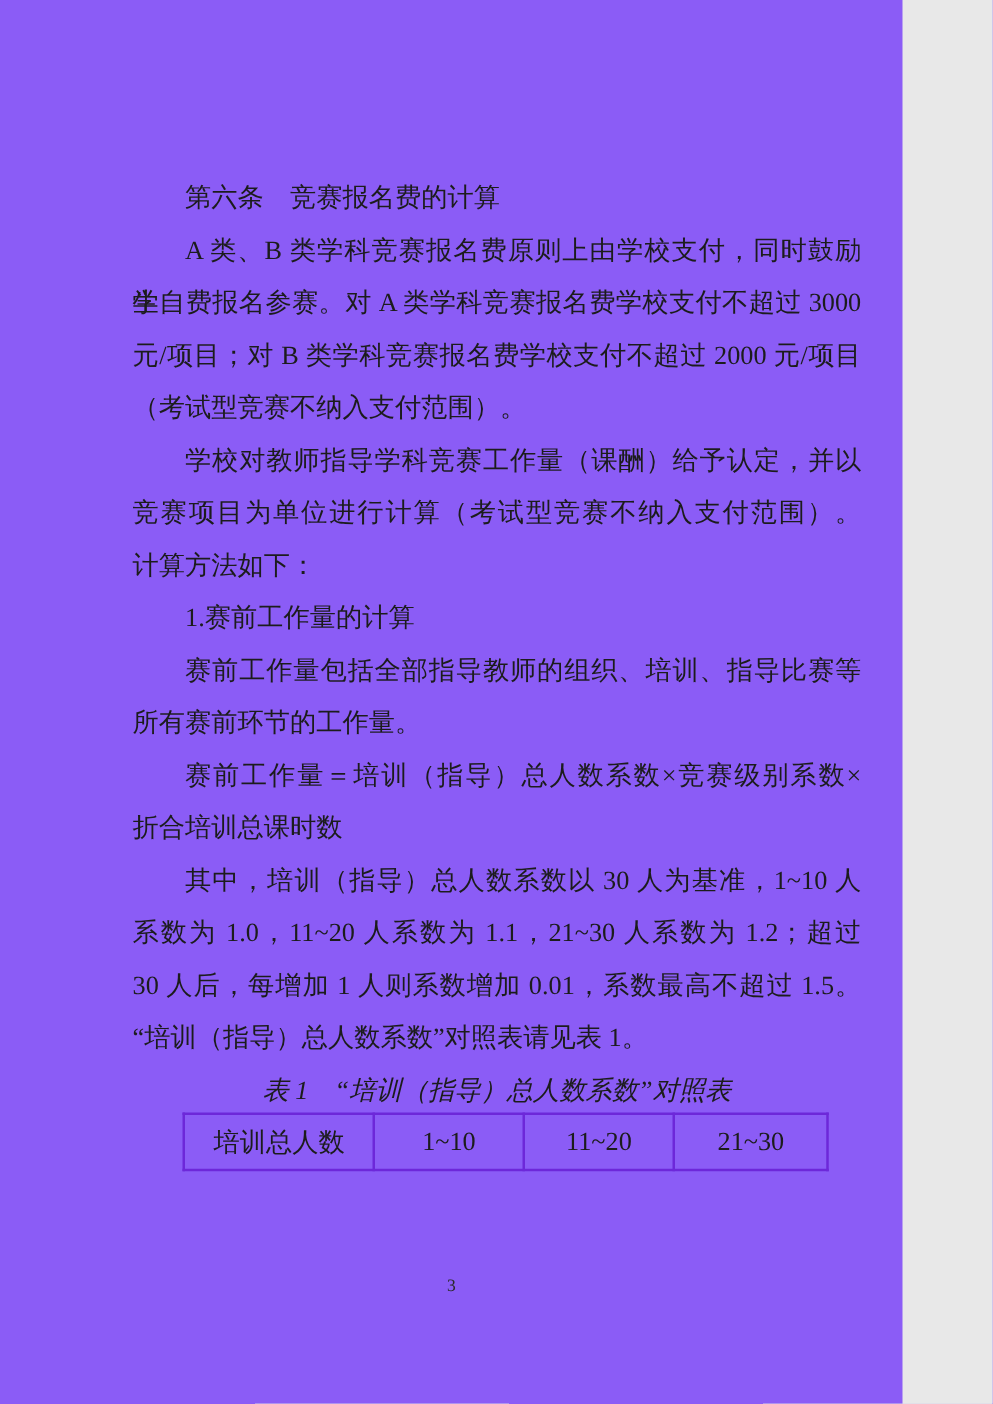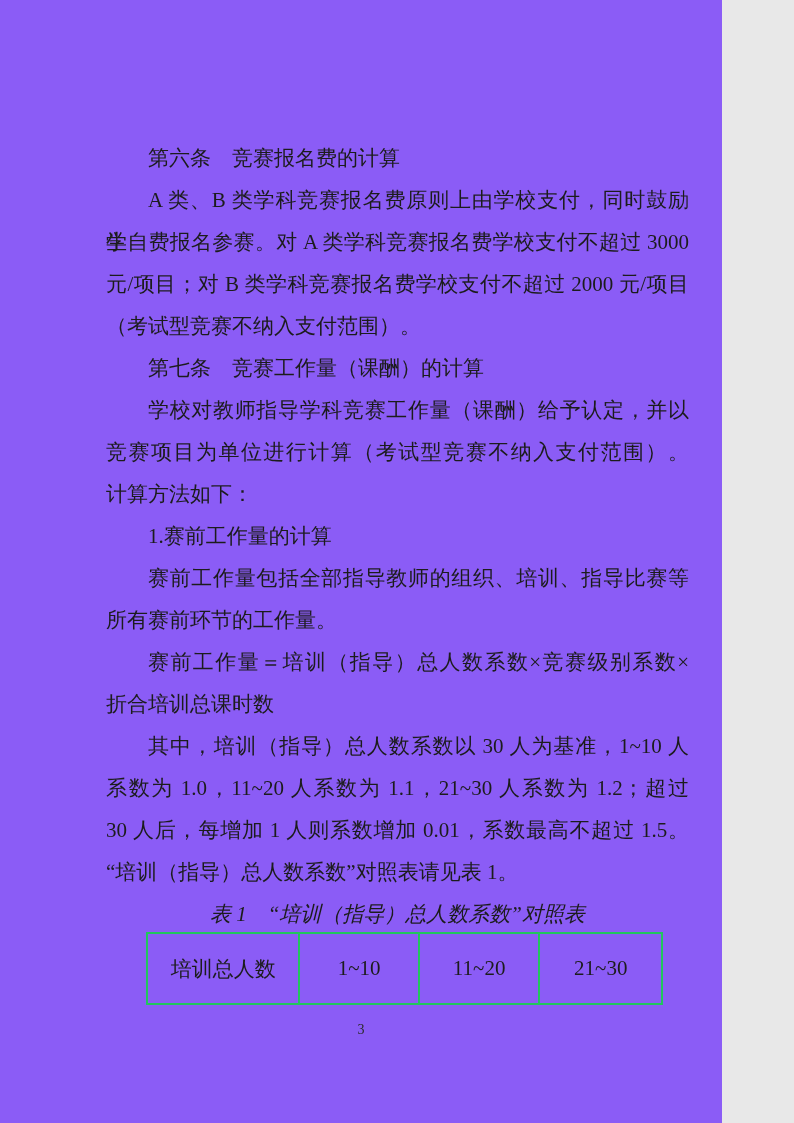--- a/index.html
+++ b/index.html
@@ -29,47 +29,46 @@
   .jf  { text-align: justify; text-align-last: justify; }
   .cap { text-align: center; text-indent: 0; font-style: italic; }
   table.coef {
     margin-left: 40px;
     margin-top: -3px;
     width: 517px;
     border-collapse: collapse;
     table-layout: fixed;
   }
   table.coef td {
-    border: 2px solid #22c55e;
+    border: 2px solid #6d28d9;
     height: 43px;
     text-align: center;
     vertical-align: middle;
     font-size: 21px;
-    padding: 13px;
+    padding: 0;
   }
   .pagenum {
     position: absolute;
     left: 0; right: 0;
     top: 1022px;
     text-align: center;
     font-size: 14px;
     color: #2a2a2a;
   }
 </style>
 </head>
 <body>
 
 <div class="page">
   <div class="content">
     <div class="ln ind">第六条　竞赛报名费的计算</div>
     <div class="ln ind jf">A 类、B 类学科竞赛报名费原则上由学校支付，同时鼓励学</div>
     <div class="ln jf">生自费报名参赛。对 A 类学科竞赛报名费学校支付不超过 3000</div>
     <div class="ln jf">元/项目；对 B 类学科竞赛报名费学校支付不超过 2000 元/项目</div>
     <div class="ln">（考试型竞赛不纳入支付范围）。</div>
-    <div class="ln ind">第七条　竞赛工作量（课酬）的计算</div>
     <div class="ln ind jf">学校对教师指导学科竞赛工作量（课酬）给予认定，并以</div>
     <div class="ln jf">竞赛项目为单位进行计算（考试型竞赛不纳入支付范围）。</div>
     <div class="ln">计算方法如下：</div>
     <div class="ln ind">1.赛前工作量的计算</div>
     <div class="ln ind jf">赛前工作量包括全部指导教师的组织、培训、指导比赛等</div>
     <div class="ln">所有赛前环节的工作量。</div>
     <div class="ln ind jf">赛前工作量＝培训（指导）总人数系数×竞赛级别系数×</div>
     <div class="ln">折合培训总课时数</div>
     <div class="ln ind jf">其中，培训（指导）总人数系数以 30 人为基准，1~10 人</div>
     <div class="ln jf">系数为 1.0，11~20 人系数为 1.1，21~30 人系数为 1.2；超过</div>

